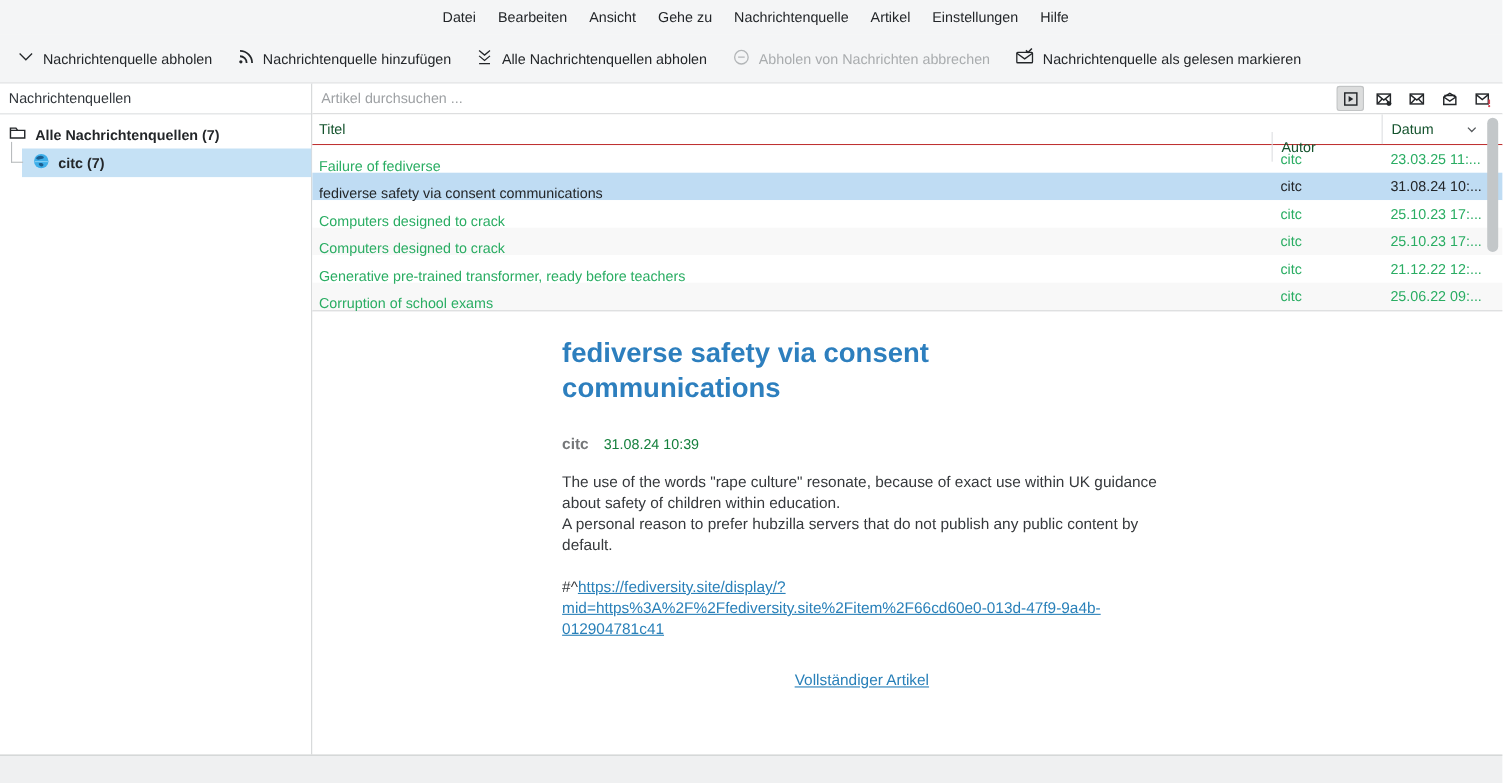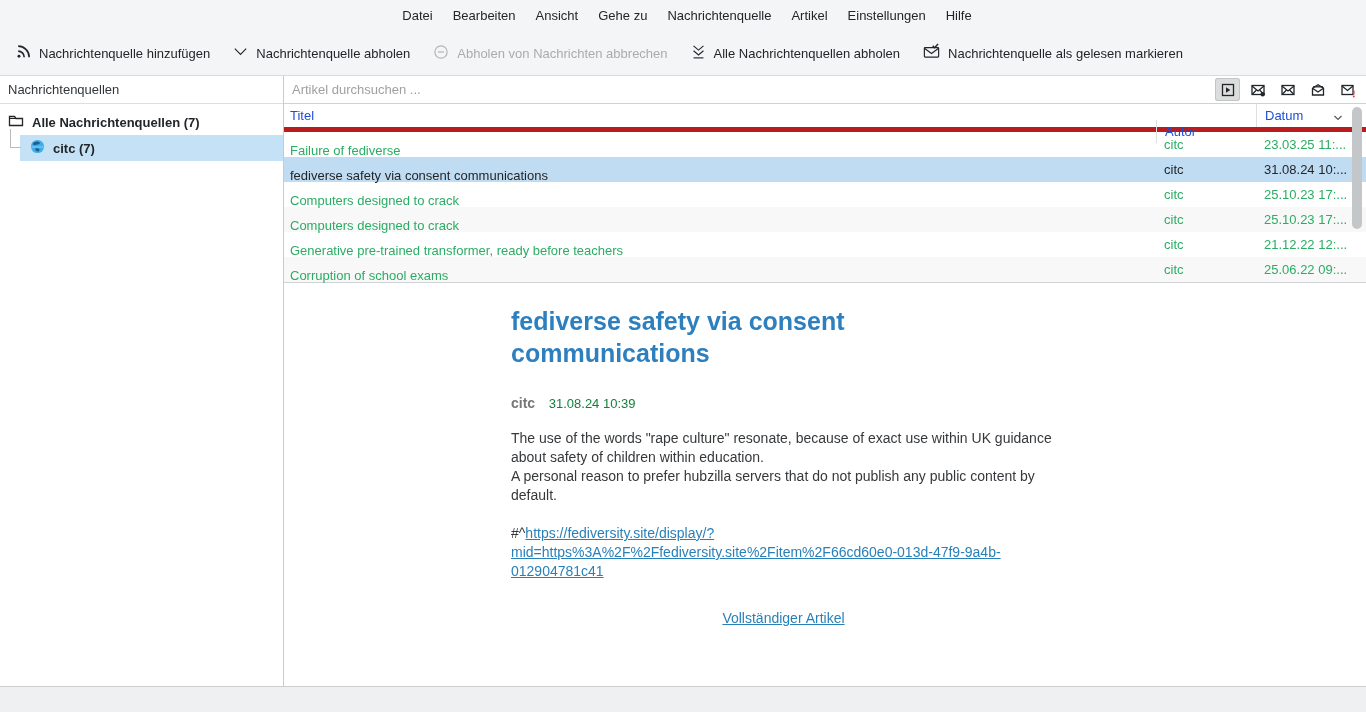--- a/index.html
+++ b/index.html
@@ -48,21 +48,21 @@
 
   .search-row { height:28px; display:flex; align-items:stretch; border-bottom:1px solid #cfd1d2; background:#fff; flex-shrink:0; }
   .search-input { flex:1; border:none; outline:none; padding:0 8px; font:inherit; color:#232629; background:transparent; }
   .search-input::placeholder { color:#9ea1a4; }
   .filter-btns { display:flex; align-items:center; gap:5px; padding:0 6px 0 2px; }
   .icon-btn { width:25px; height:23px; display:flex; align-items:center; justify-content:center; border-radius:3px; }
   .icon-btn.pressed { background:#dcdddd; box-shadow:inset 0 0 0 1px #c2c4c5; }
 
   
   .list { flex-shrink:0; position:relative; border-bottom:1px solid #d0d2d3; background:#fff; }
-  .list-header { height:28px; display:flex; align-items:center; border-bottom:5px solid #b91c1c; color:#1d4ed8;justify-content:flex-end; }
+  .list-header { height:28px; display:flex; align-items:center; border-bottom:1px solid #b91c1c; color:#14532d;justify-content:flex-end; }
   .hcell { display:flex; align-items:center; height:100%; }
   .hcell.title { flex:1; padding-left:6px; }
   .hcell.author { width:100px; padding-left:8px; border-left:1px solid #dddfe1;margin-top:31px; }
   .hcell.date { width:110px; padding-left:8px; border-left:1px solid #dddfe1; position:relative; }
   .sort-chevron { position:absolute; right:22px; top:8px; }
 
   .row { height:25px; display:flex; align-items:center; color:#2aad63; }
   .row:nth-child(odd) { background:#f8f8f8; }
   .row:nth-child(even) { background:#fff; }
   .row.selected { background:#bfdcf3 !important; color:#232629; }
@@ -102,59 +102,59 @@
     <span class="menu-item">Nachrichtenquelle</span>
     <span class="menu-item">Artikel</span>
     <span class="menu-item">Einstellungen</span>
     <span class="menu-item">Hilfe</span>
   </div>
 
   <div class="toolbar">
     <div class="tb-btn">
       <span>
         <svg width="17" height="17" viewBox="0 0 24 24">
+            <path d="M4 8l8 8 8-8" fill="none" stroke="#232629" stroke-width="1.6"></path>
+          </svg>
+      </span>
+      <span>Nachrichtenquelle abholen</span>
+    </div>
+    <div class="tb-btn">
+      <span>
+        <svg width="17" height="17" viewBox="0 0 24 24">
             <g fill="none" stroke="#232629" stroke-width="2.3">
               <path d="M4.5 11.5a8.5 8.5 0 0 1 8.5 8.5"></path>
               <path d="M4.5 4.5A15.5 15.5 0 0 1 20 20"></path>
             </g>
             <circle cx="5.6" cy="18.6" r="2.1" fill="#232629"></circle>
           </svg>
       </span>
       <span>Nachrichtenquelle hinzufügen</span>
-    </div>
-    <div class="tb-btn">
-      <span>
-        <svg width="17" height="17" viewBox="0 0 24 24">
-            <path d="M4 8l8 8 8-8" fill="none" stroke="#232629" stroke-width="1.6"></path>
-          </svg>
-      </span>
-      <span>Nachrichtenquelle abholen</span>
-    </div>
-    <div class="tb-btn disabled">
-      <span>
-        <svg width="18" height="18" viewBox="0 0 24 24">
-            <g fill="none" stroke="#b3b6b8" stroke-width="1.6">
-              <circle cx="12" cy="12" r="8.2"></circle>
-              <path d="M8 12h8"></path>
-            </g>
-          </svg>
-      </span>
-      <span>Abholen von Nachrichten abbrechen</span>
     </div>
     <div class="tb-btn">
       <span>
         <svg width="17" height="17" viewBox="0 0 24 24">
             <g fill="none" stroke="#232629" stroke-width="1.6">
               <path d="M5 4l7 6 7-6"></path>
               <path d="M5 11l7 6 7-6"></path>
               <path d="M5 21h14"></path>
             </g>
           </svg>
       </span>
       <span>Alle Nachrichtenquellen abholen</span>
+    </div>
+    <div class="tb-btn disabled">
+      <span>
+        <svg width="18" height="18" viewBox="0 0 24 24">
+            <g fill="none" stroke="#b3b6b8" stroke-width="1.6">
+              <circle cx="12" cy="12" r="8.2"></circle>
+              <path d="M8 12h8"></path>
+            </g>
+          </svg>
+      </span>
+      <span>Abholen von Nachrichten abbrechen</span>
     </div>
     <div class="tb-btn">
       <span>
         <svg width="19" height="19" viewBox="0 0 24 24">
             <g fill="none" stroke="#232629" stroke-width="1.5">
               <rect x="3" y="7" width="18" height="12" rx="1"></rect>
               <path d="M3 8l9 6.5L21 8"></path>
               <path d="M13.5 4.8l2.4 2.4 4.4-4.6" stroke-width="1.8"></path>
             </g>
           </svg>

